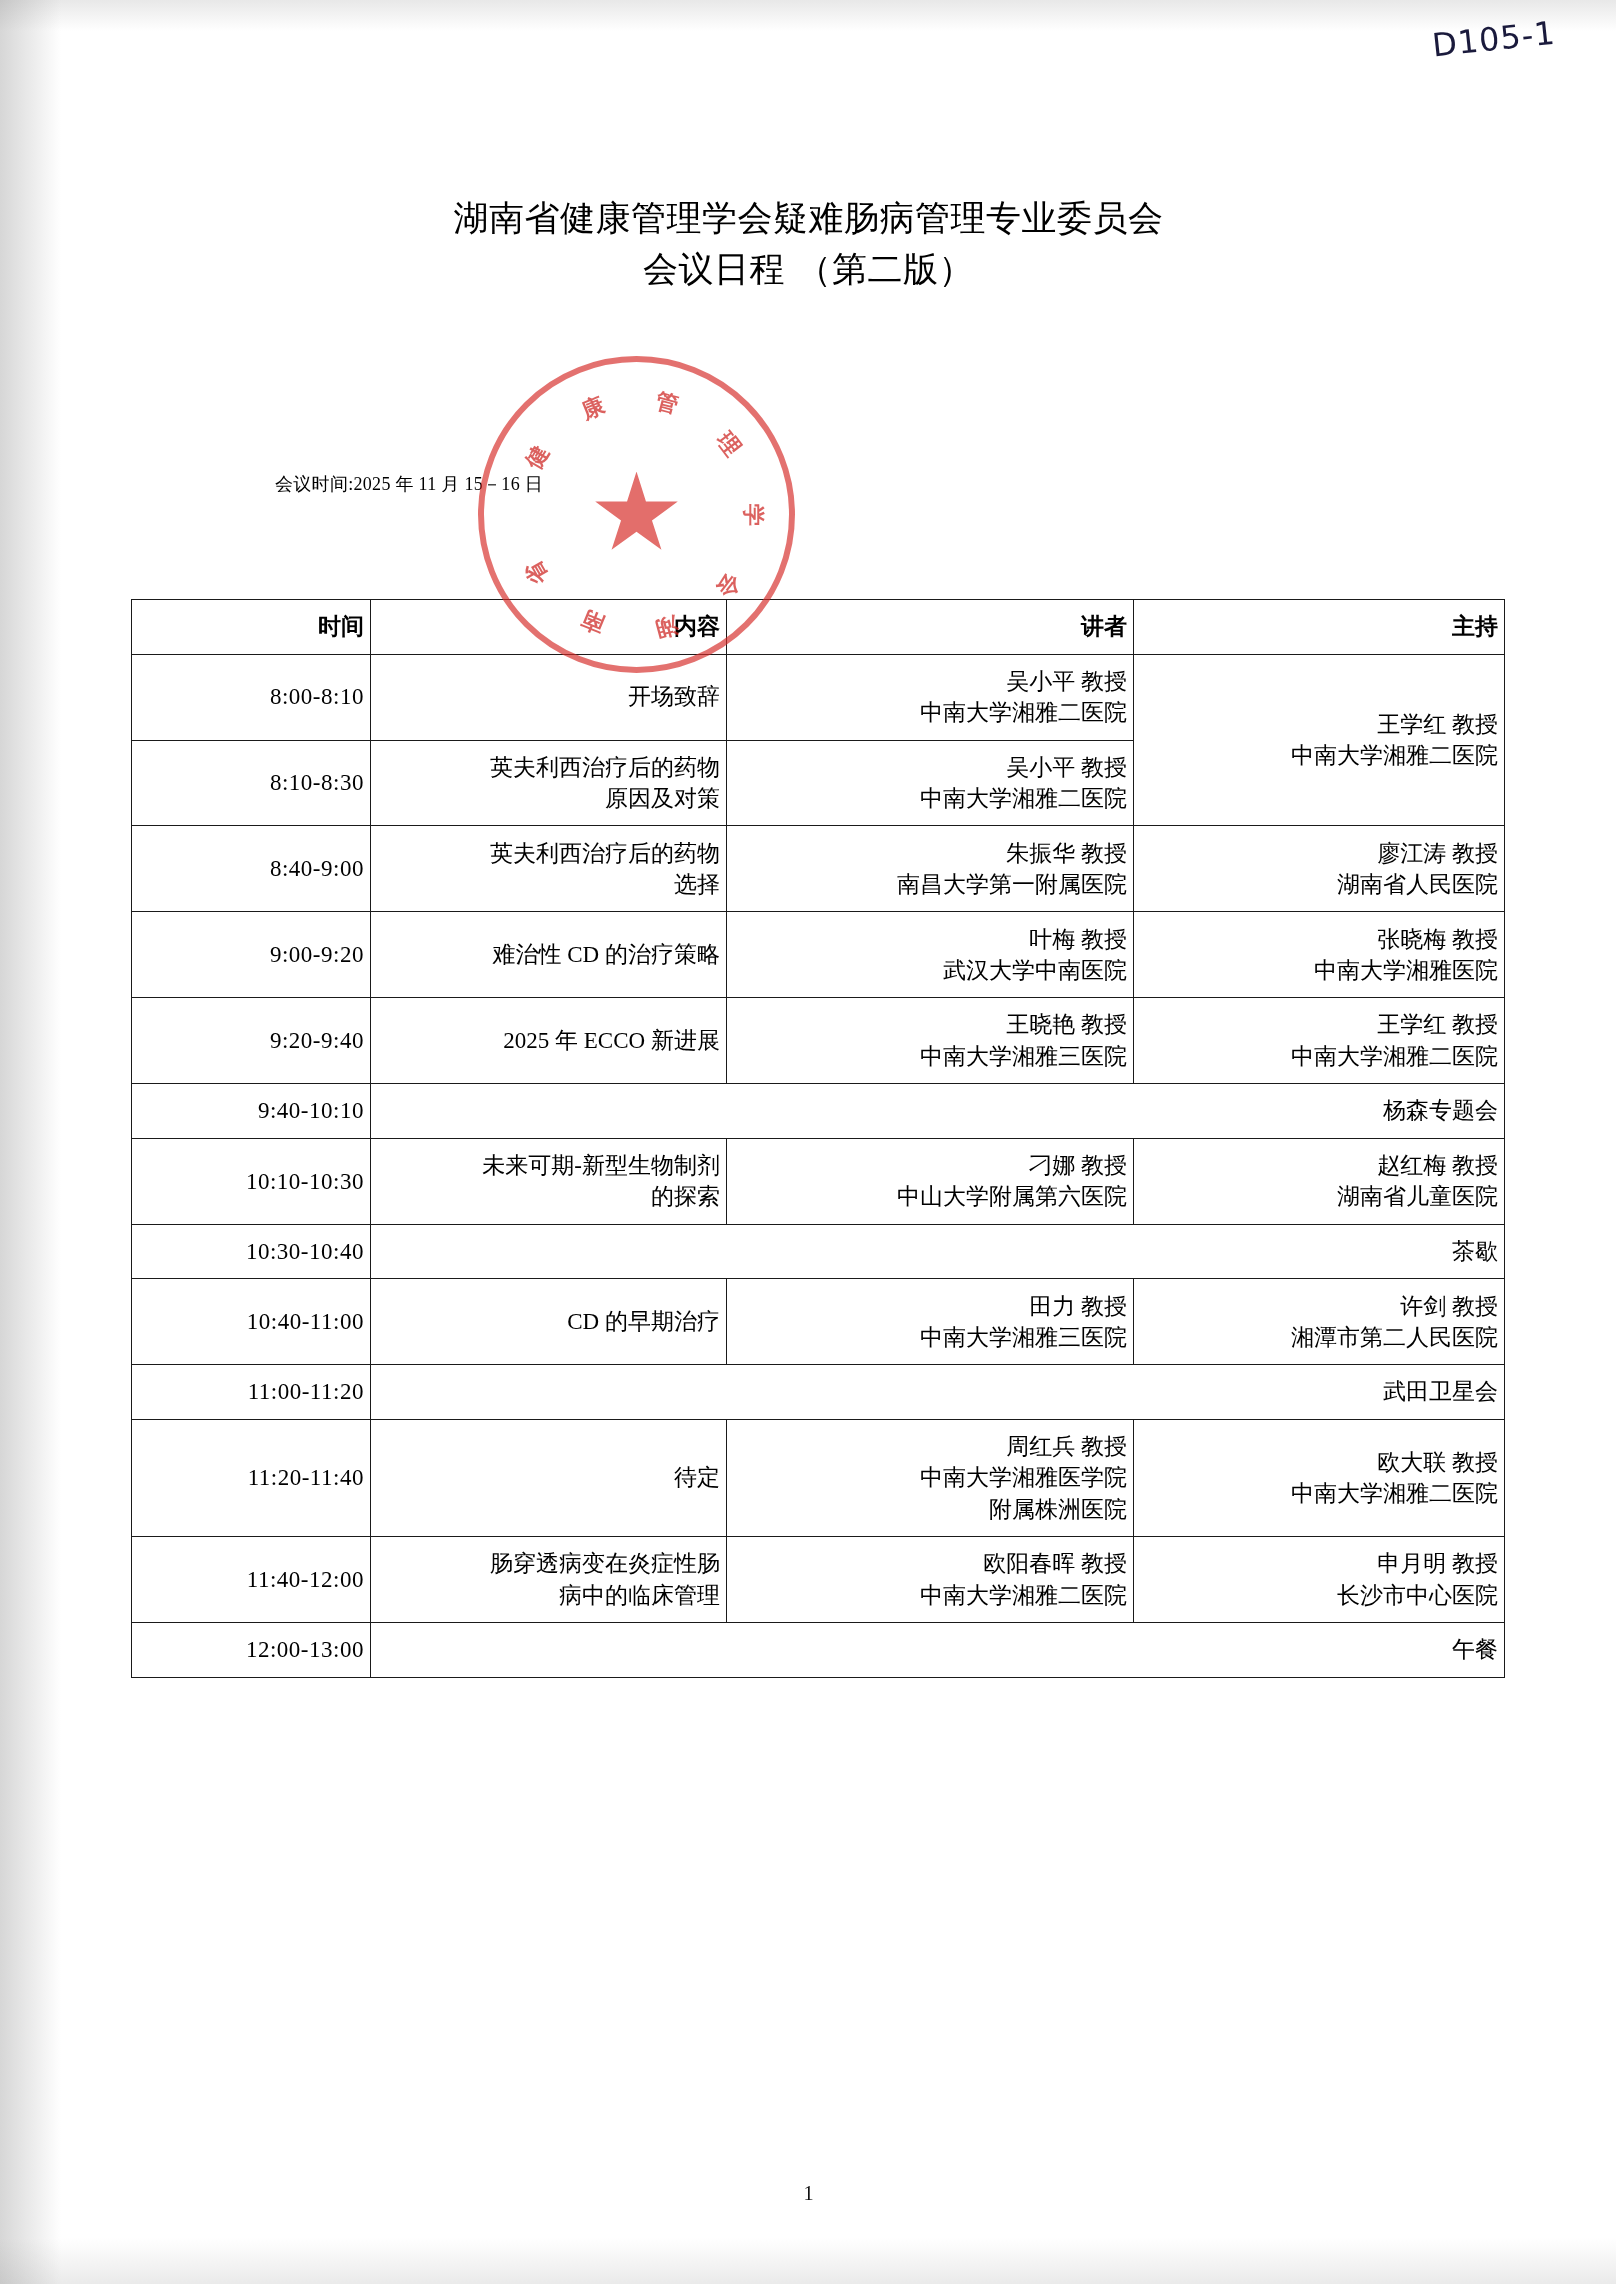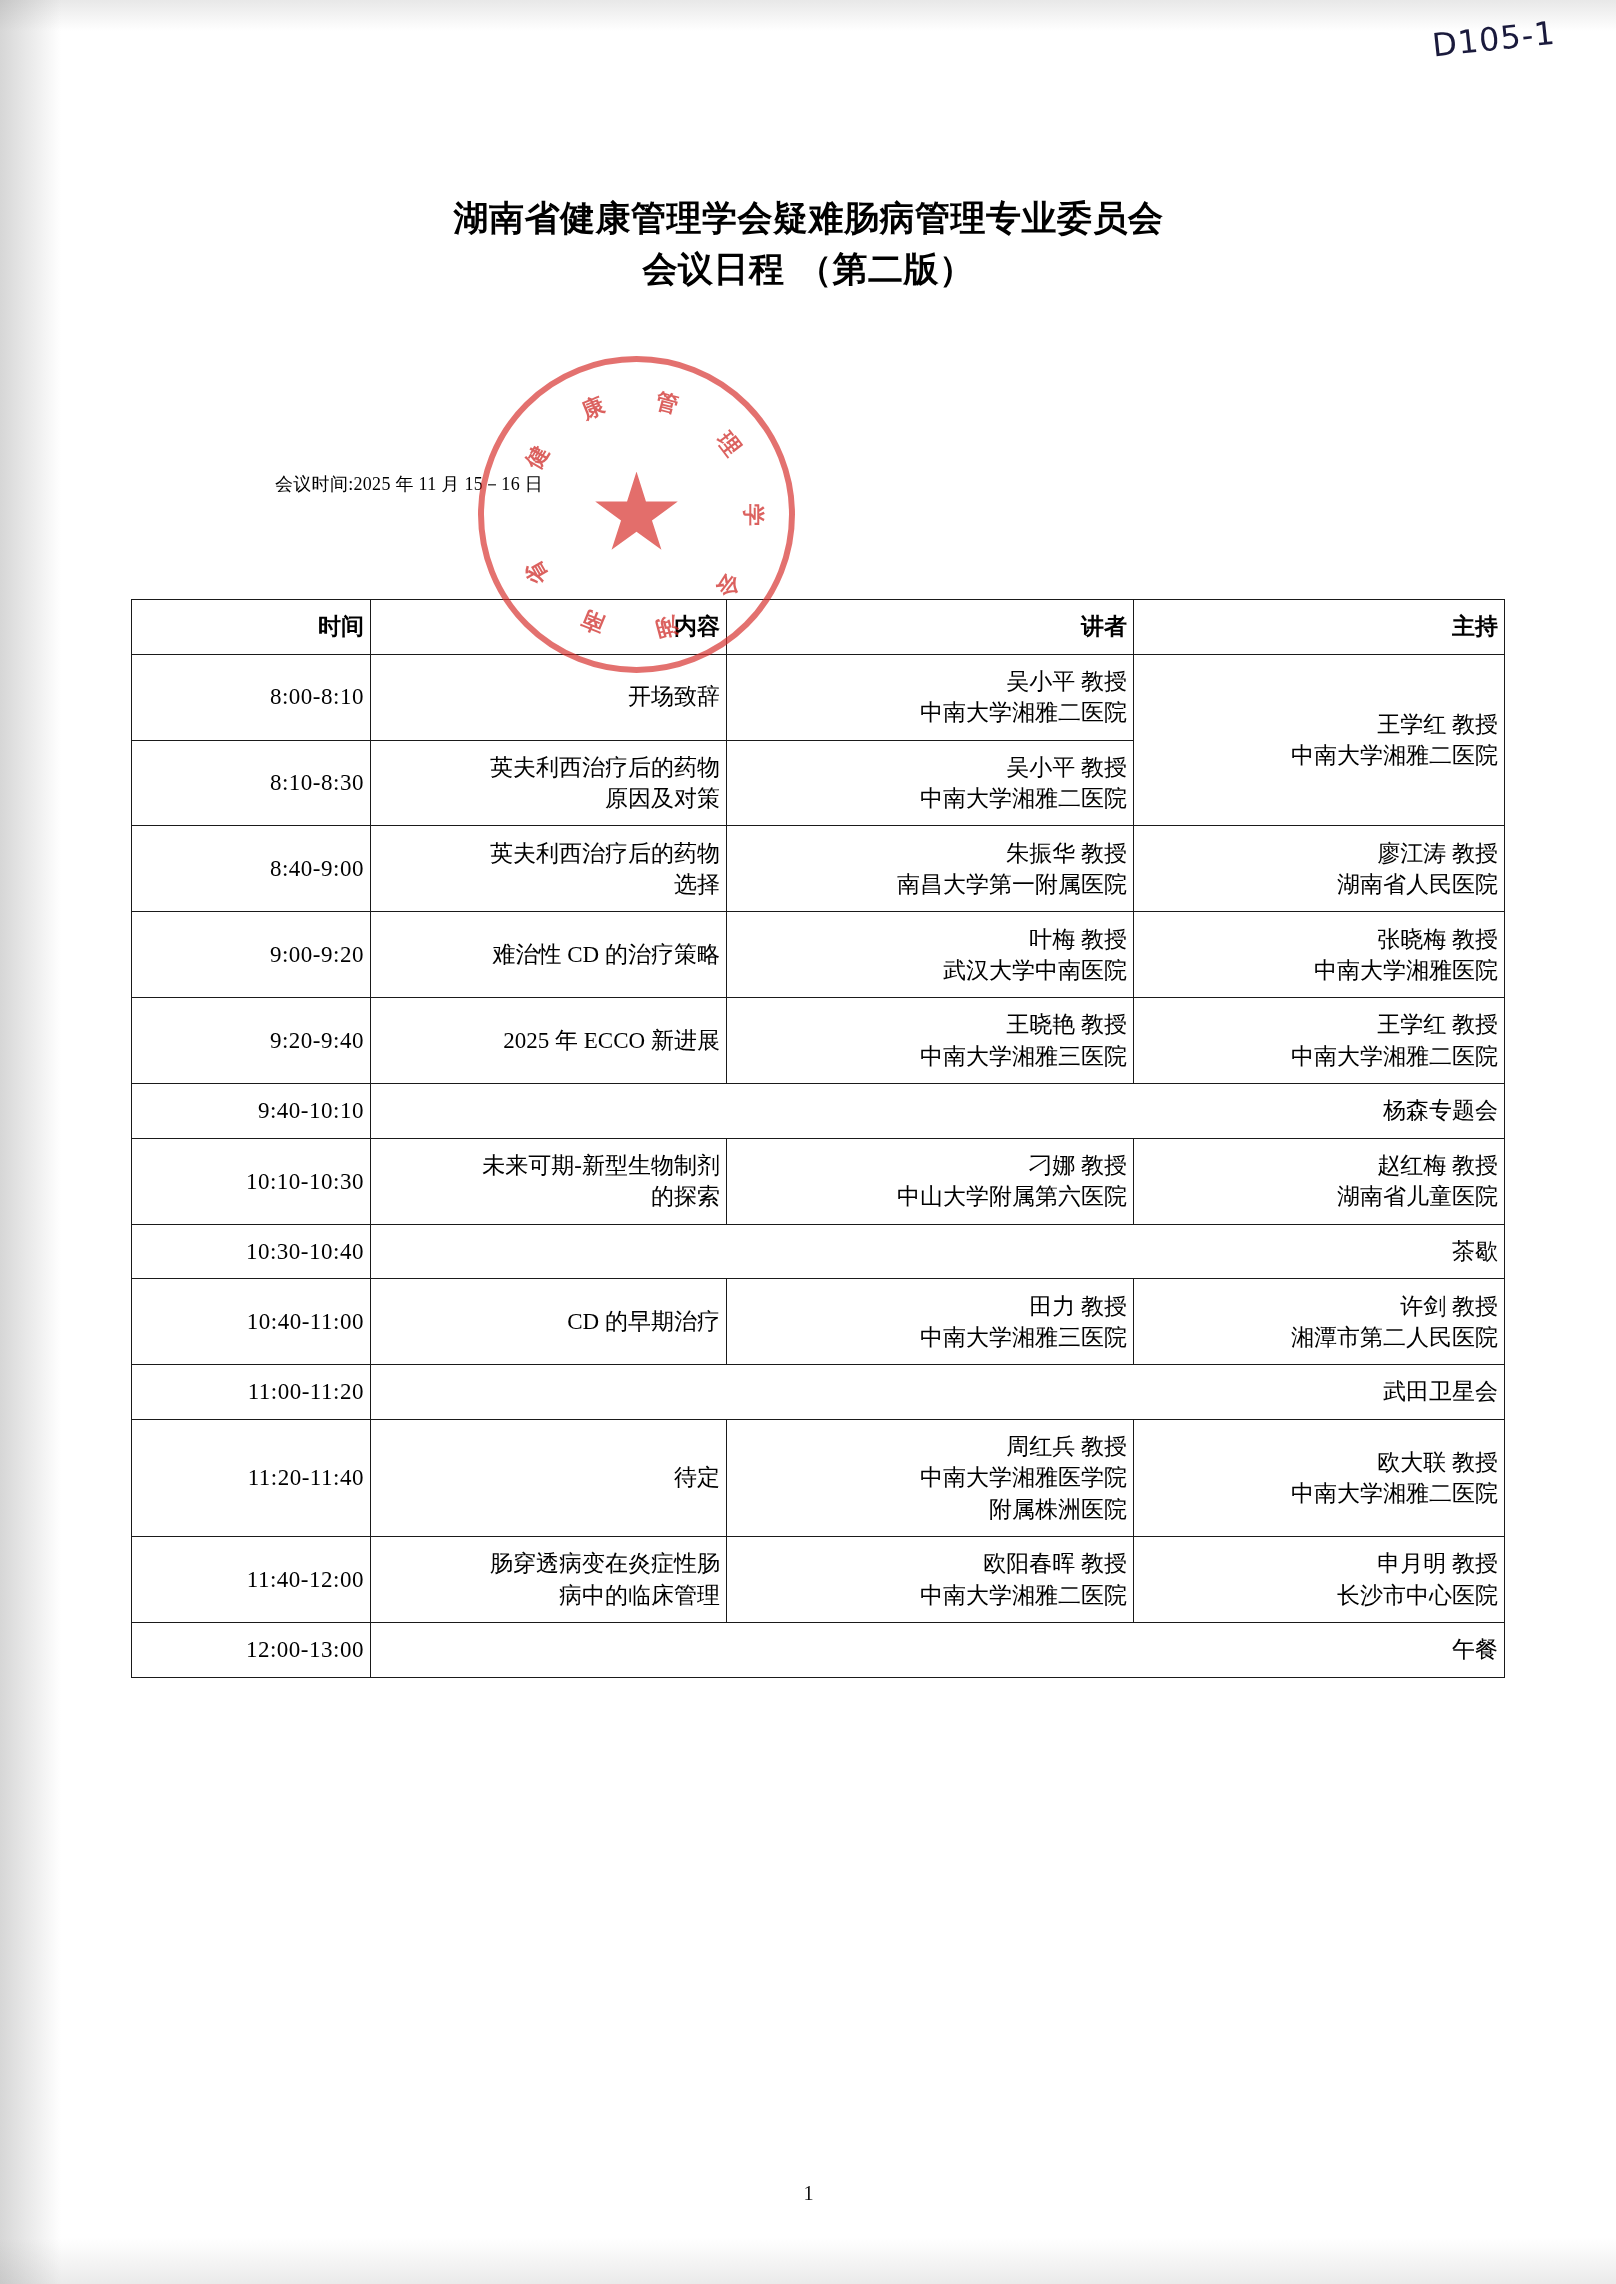--- a/index.html
+++ b/index.html
@@ -50,21 +50,21 @@
 
   .title-block {
     position: absolute;
     top: 193px;
     left: 0;
     width: 100%;
     text-align: center;
   }
   .title-line {
     font-family: "DejaVu Sans", sans-serif;
-    font-weight: bold;
+    font-weight: normal;
     font-size: 35px;
     line-height: 1.46;
     letter-spacing: 0.5px;
     color: #000;
   }
 
   .meta-block {
     position: absolute;
     top: 473px;
     left: 275px;

